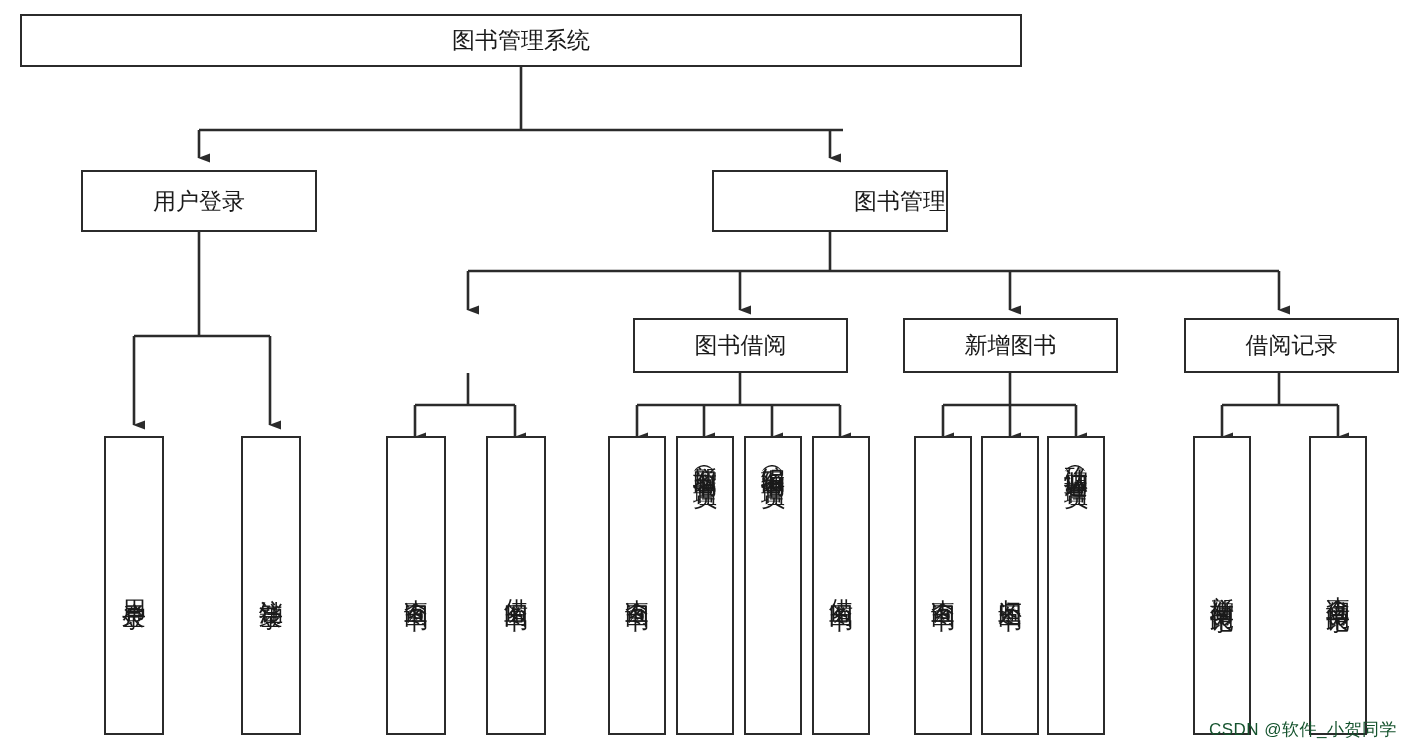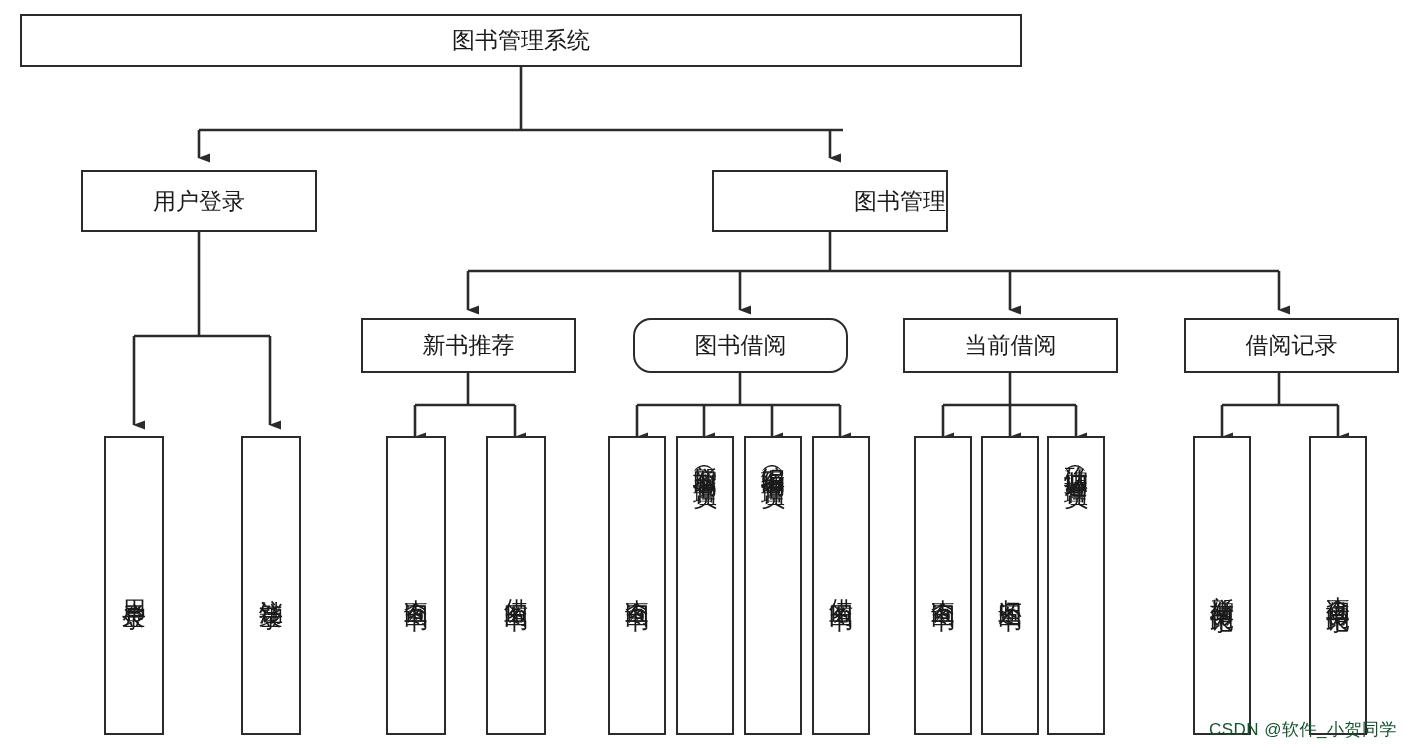--- a/index.html
+++ b/index.html
@@ -130,28 +130,25 @@
     <span class="label">图书管理系统</span>
   </div>
 
   <div class="node horizontal" style="left:81px; top:170px; width:236px; height:62px;">
     <span class="label">用户登录</span>
   </div>
   <div class="node horizontal" style="left:712px; top:170px; width:236px; height:62px;justify-content:flex-end;">
     <span class="label">图书管理</span>
   </div>
 
-  <div class="node horizontal" style="left:361px; top:318px; width:215px; height:55px;">
-    <span class="label">新书推荐</span>
-  </div>
-  <div class="node horizontal" style="left:633px; top:318px; width:215px; height:55px;border-radius:18px;">
+  <div class="node horizontal" style="left:633px; top:318px; width:215px; height:55px;">
     <span class="label">图书借阅</span>
   </div>
   <div class="node horizontal" style="left:903px; top:318px; width:215px; height:55px;">
-    <span class="label">当前借阅</span>
+    <span class="label">新增图书</span>
   </div>
   <div class="node horizontal" style="left:1172px; top:318px; width:215px; height:55px;margin-left:12px;">
     <span class="label">借阅记录</span>
   </div>
 
   <div class="node vertical centered" style="left:104px; top:436px; width:60px; height:299px;">
     <span class="label">用户登录</span>
   </div>
   <div class="node vertical centered" style="left:241px; top:436px; width:60px; height:299px;">
     <span class="label">注销登录</span>

